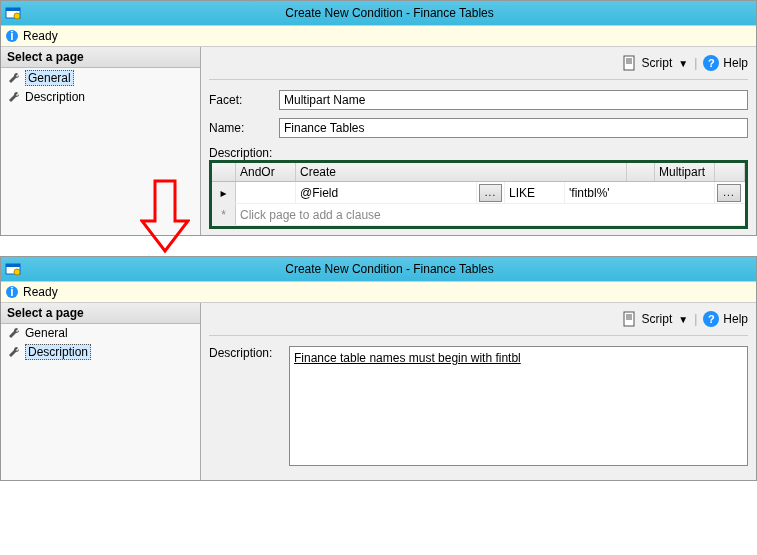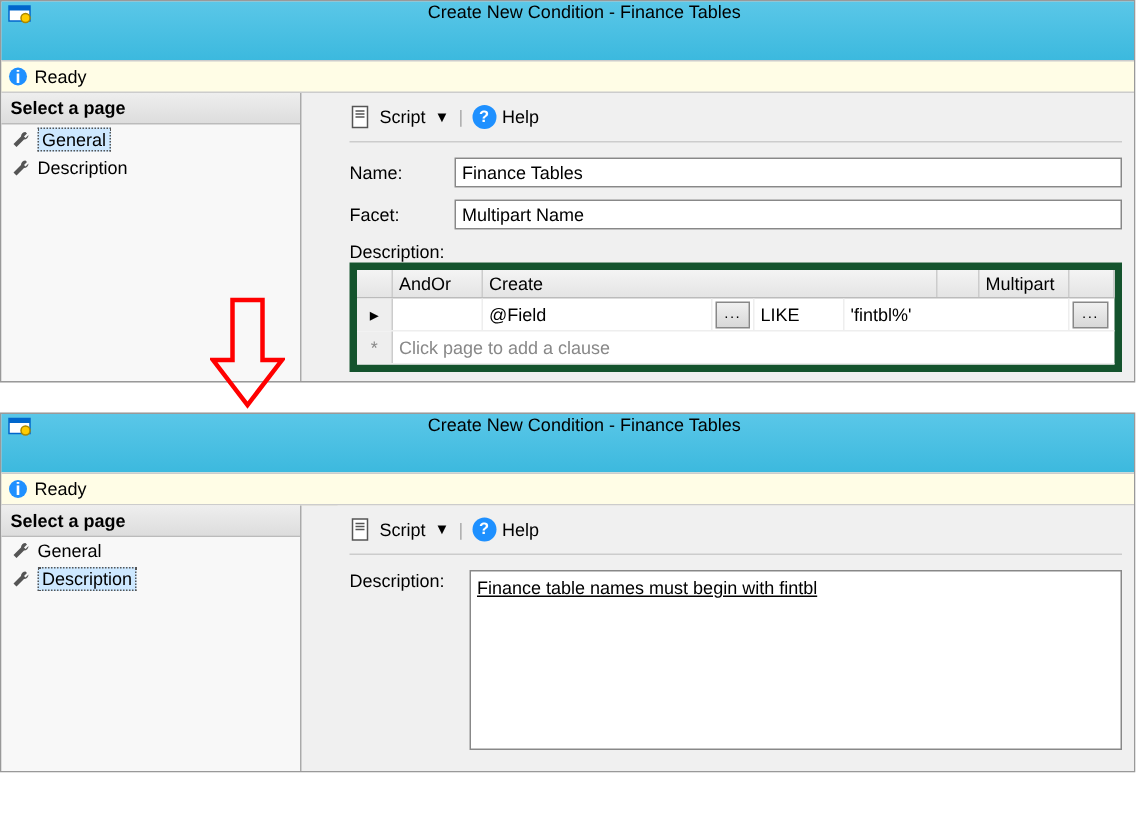--- a/index.html
+++ b/index.html
@@ -1,39 +1,39 @@
 <!DOCTYPE html>
 <html><head>
 <meta charset="utf-8">
 <style>
   * { box-sizing: border-box; font-family: "Segoe UI", Tahoma, sans-serif; font-size: 12px; }
   body { margin: 0; padding: 0; background: #fff; width: 757px; }
   .window { border: 1px solid #999; background: #f0f0f0; }
-  .titlebar { background: linear-gradient(#5ac7e8,#3cb9de); height: 39px; display: flex; align-items: flex-start; padding: 0 4px; }
+  .titlebar { background: linear-gradient(#5ac7e8,#3cb9de); height: 24px; display: flex; align-items: center; padding: 0 4px; }
   .titlebar-icon { width: 16px; height: 16px; margin-right: 6px; }
   .title-text { flex: 1; text-align: center; color: #000; font-weight: normal; }
   .statusbar { background: #fffde6; border-top: 1px solid #ccc; border-bottom: 1px solid #ccc; height: 22px; display: flex; align-items: center; padding: 0 4px; }
   .status-icon { width:14px; height:14px; margin-right:4px; }
-  .body-row { display: flex; gap: 24px; }
+  .body-row { display: flex; }
   .sidebar { width: 200px; border-right: 1px solid #aaa; background: #f8f8f8; }
   .sidebar-head { background: linear-gradient(#eee,#ddd); border-bottom: 1px solid #bbb; padding: 3px 6px; font-weight: bold; }
   .sidebar-item { display: flex; align-items: center; padding: 2px 6px; cursor: pointer; }
   .sidebar-item .wrench { width:14px; height:14px; margin-right:4px; }
   .sidebar-item .sel { background: #cde8ff; border: 1px dotted #555; padding: 0 2px; }
   .content { flex: 1; background: #f0f0f0; padding: 6px 8px; }
-  .toolbar { display: flex; align-items: center; gap: 4px; padding: 2px 0 8px 0; border-bottom: 1px solid #ccc; margin-bottom: 10px; }
+  .toolbar { display: flex; align-items: center; gap: 4px; padding: 2px 0 8px 0; border-bottom: 1px solid #ccc; margin-bottom: 10px; justify-content: flex-end; }
   .script-icon { width:16px; height:16px; }
   .drop { font-size: 10px; margin-left:2px; }
   .sep { color: #aaa; margin: 0 2px; }
   .help-circle { width:16px;height:16px;border-radius:50%;background:#1e90ff;color:#fff;display:inline-flex;align-items:center;justify-content:center;font-weight:bold;font-size:11px; }
   .form-row { display:flex; align-items:center; margin: 8px 0; }
   .form-label { width: 70px; text-align: left; padding-right: 4px; }
   .text-input { flex:1; height:20px; border:1px solid #888; background:#fff; padding:2px 4px; }
   .expr-label { margin-top:8px; }
-  .grid { border:5px solid #14532d; background:#fff; }
+  .grid { border:3px solid #14532d; background:#fff; }
   .grid-head { display:flex; background:linear-gradient(#f4f4f4,#e4e4e4); border-bottom:1px solid #bbb; }
   .gh { border-right:1px solid #ccc; padding:2px 4px; font-weight:normal; }
   .gh.rowhead { width:24px; }
   .gh.andor { width:60px; }
   .gh.field { flex:1; }
   .gh.browse { width:28px; }
   .gh.op { width:60px; }
   .gh.value { width:150px; }
   .gh.browse2 { width:30px; }
   .grid-row { display:flex; border-bottom:1px solid #eee; height:22px; align-items:stretch; }
@@ -90,26 +90,26 @@
               <rect x="2" y="1" width="10" height="14" fill="#fff" stroke="#555"></rect>
               <path d="M4 4h6M4 6h6M4 8h6" stroke="#555"></path>
             </svg></span>
         <span>Script</span>
         <span class="drop">▼</span>
         <span class="sep">|</span>
         <span class="help-circle">?</span>
         <span>Help</span>
       </div>
       <div class="form-row">
+        <span class="form-label">Facet:</span>
+        <input class="text-input" value="Multipart Name" style="">
+      </div>
+      <div class="form-row">
         <span class="form-label">Name:</span>
         <input class="text-input" value="Finance Tables" style="">
-      </div>
-      <div class="form-row">
-        <span class="form-label">Facet:</span>
-        <input class="text-input" value="Multipart Name" style="">
       </div>
       <div class="expr-label">Description:</div>
       <div class="grid">
         <div class="grid-head">
           <div class="gh rowhead"></div>
           <div class="gh andor">AndOr</div>
           <div class="gh field">Create</div>
           <div class="gh browse"></div>
           <div class="gh op">Multipart</div>
           <div class="gh browse2"></div>

